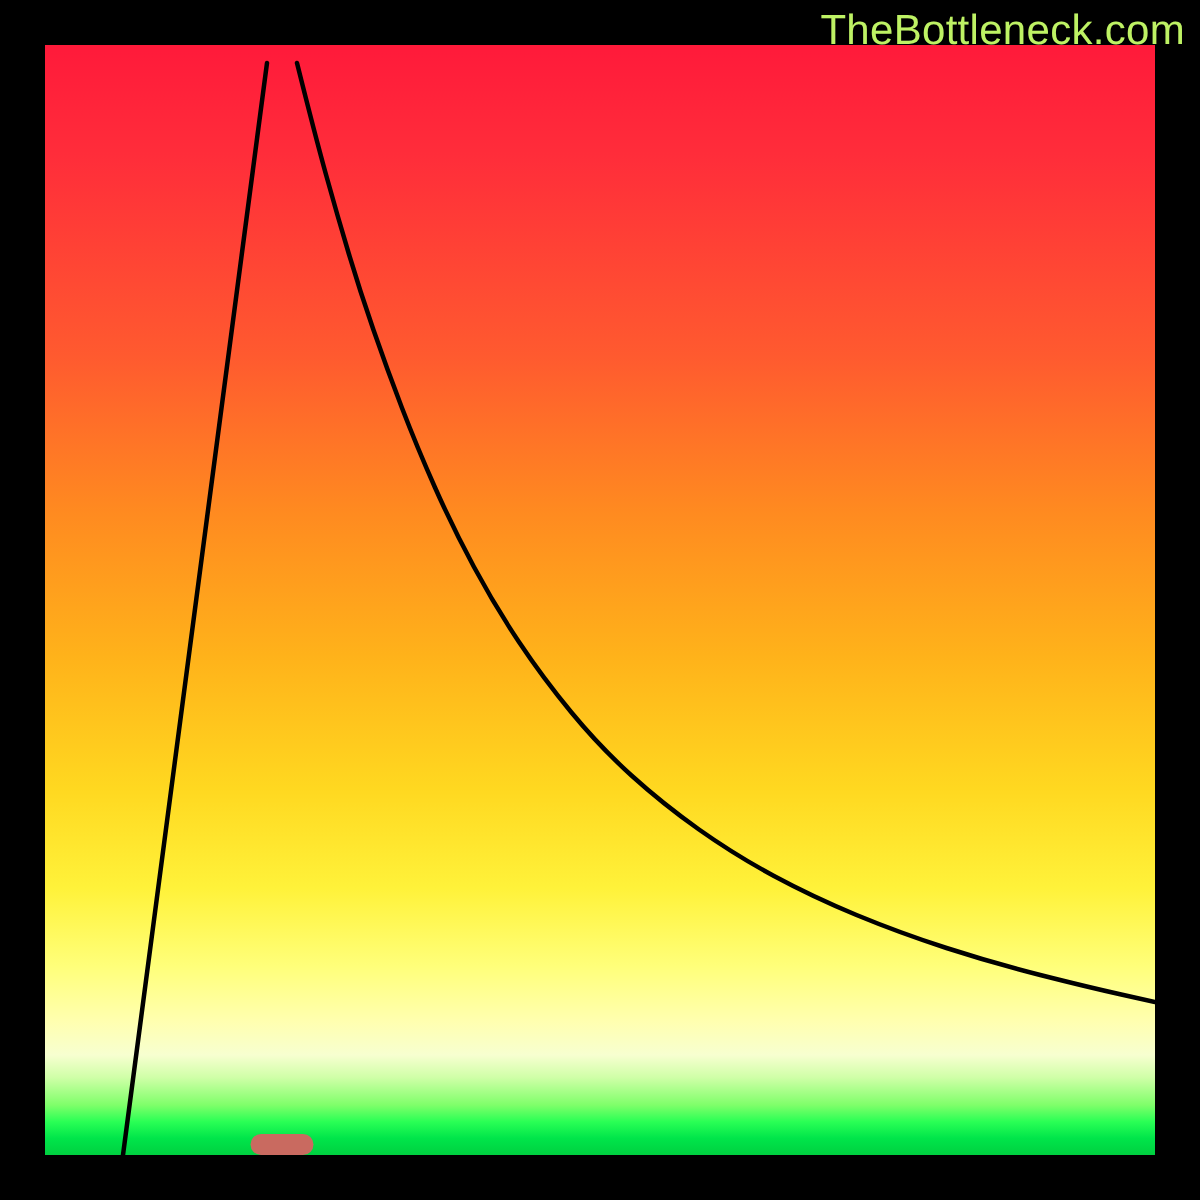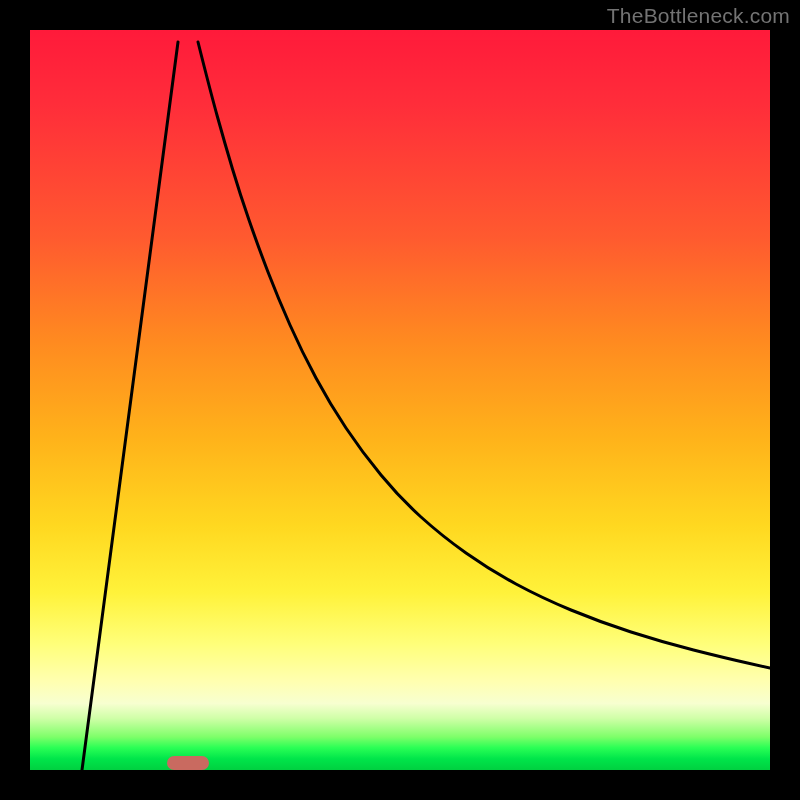--- a/index.html
+++ b/index.html
@@ -52,22 +52,22 @@
   }
   .marker {
     position: absolute;
     background: #c96a60;
     border-radius: 8px;
   }
   .watermark {
     position: absolute;
     top: 4px;
     right: 10px;
-    color: #737373;
-    font-size: 21px;
+    color: #bef264;
+    font-size: 28px;
     letter-spacing: 0.2px;
     font-weight: 500;
     user-select: none;
   }
 </style>
 </head>
 <body>
 
 <div class="frame">
 

